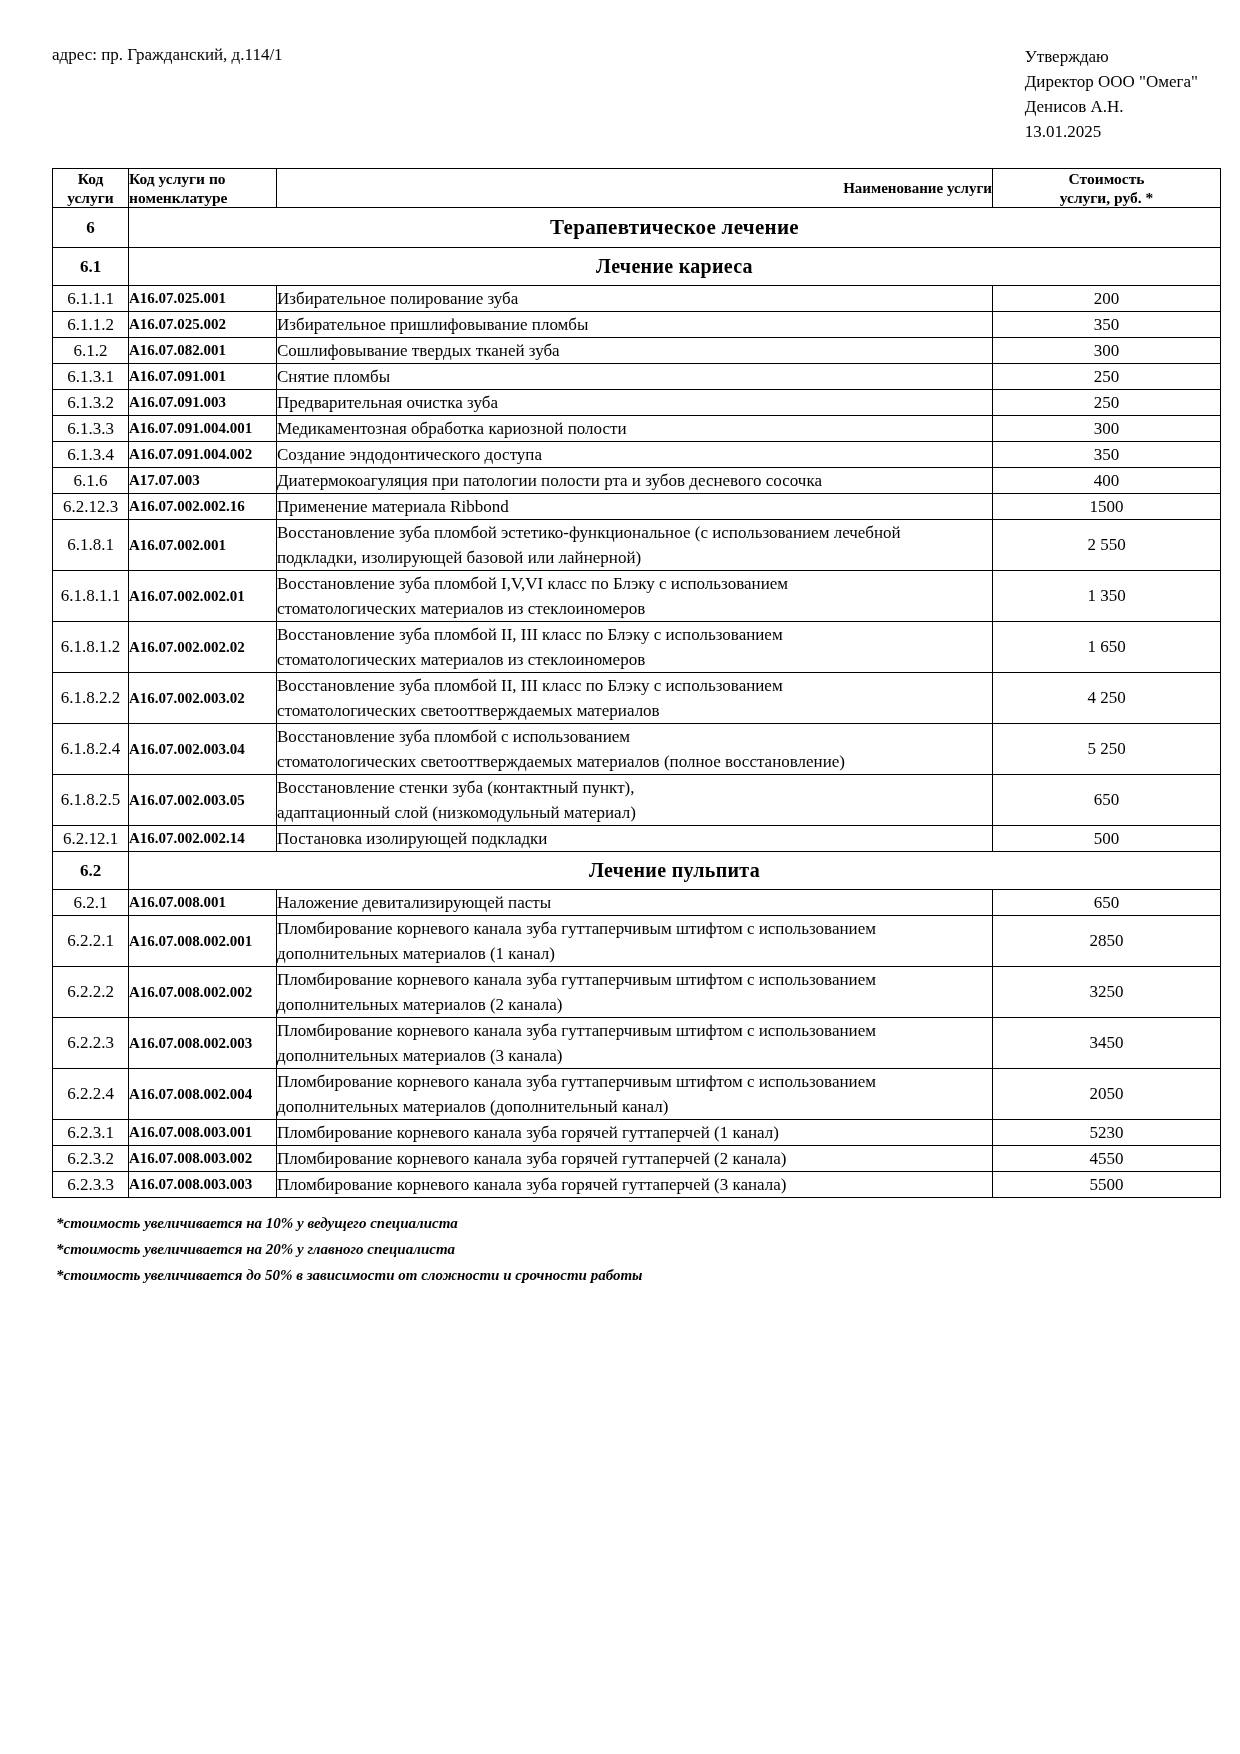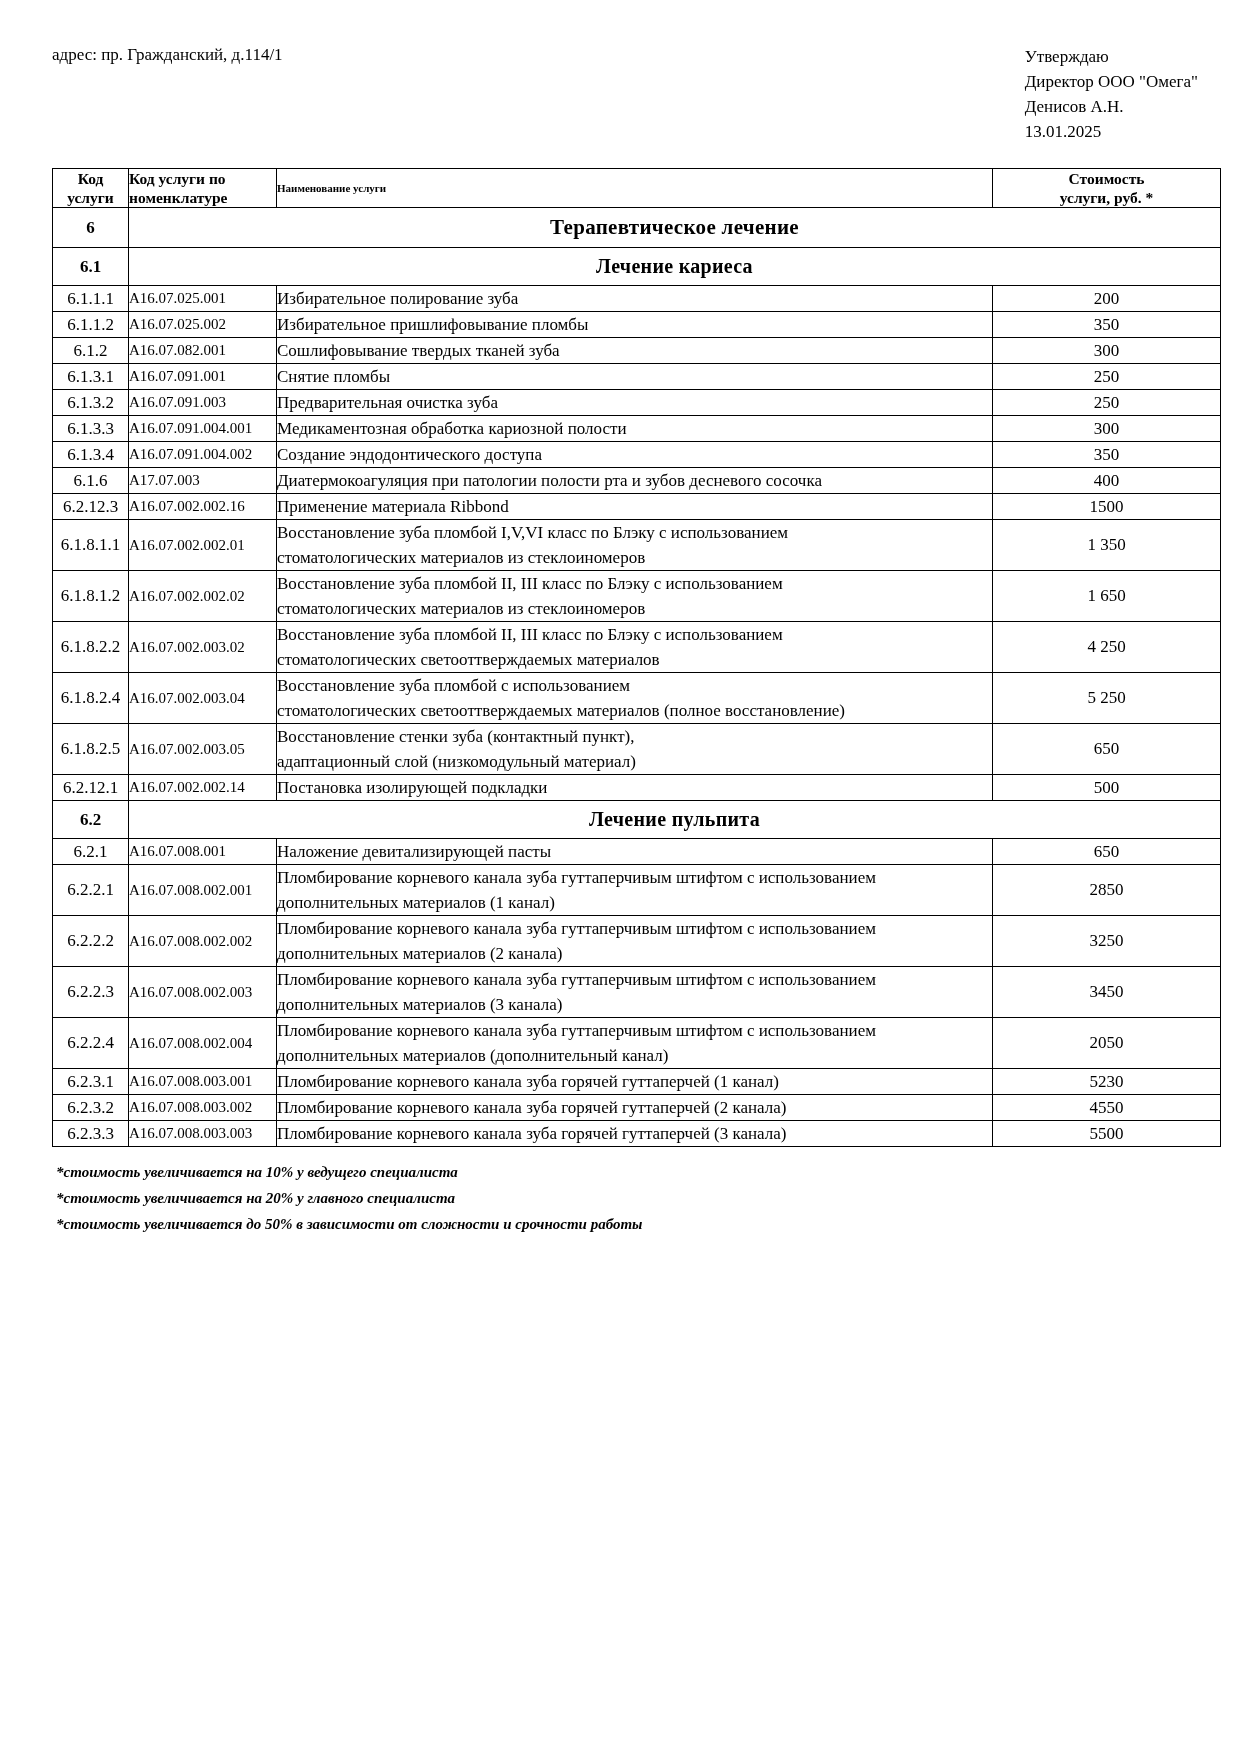--- a/index.html
+++ b/index.html
@@ -59,33 +59,34 @@
 
   thead th {
     font-size: 15.5px;
     font-weight: bold;
     line-height: 19px;
     padding: 5px 4px;
   }
   th.h-code, th.h-nomen, th.h-price { text-align: left; }
   th.h-code  { text-align: center; }
   th.h-price { text-align: center; }
-  th.h-name  { text-align: left; font-size: 11px; }
+  th.h-name  { text-align: right; font-size: 15px; }
   th.h-nomen { padding-left: 6px; }
 
   td.code {
     text-align: center;
     font-size: 17px;
     padding: 4px 2px;
     white-space: nowrap;
   }
   td.nomen {
     font-size: 15px;
     padding: 4px 4px 4px 6px;
     white-space: nowrap;
+    font-weight: bold;
   }
   td.name {
     font-size: 17px;
     padding: 4px 6px 4px 8px;
     line-height: 25px;
   }
   td.price {
     text-align: center;
     font-size: 17px;
     padding: 4px 2px;
@@ -216,20 +217,26 @@
           <td class="name"><span class="name-l1">Диатермокоагуляция при патологии полости рта и зубов десневого сосочка</span></td>
           <td class="price">400</td>
         </tr>
         <tr>
           <td class="code">6.2.12.3</td>
           <td class="nomen">А16.07.002.002.16</td>
           <td class="name"><span class="name-l1">Применение материала Ribbond</span></td>
           <td class="price">1500</td>
         </tr>
         <tr>
+          <td class="code">6.1.8.1</td>
+          <td class="nomen">А16.07.002.001</td>
+          <td class="name"><span class="name-l1">Восстановление зуба пломбой эстетико-функциональное (с использованием лечебной</span><span class="name-l2">подкладки, изолирующей базовой или лайнерной)</span></td>
+          <td class="price">2 550</td>
+        </tr>
+        <tr>
           <td class="code">6.1.8.1.1</td>
           <td class="nomen">А16.07.002.002.01</td>
           <td class="name"><span class="name-l1">Восстановление зуба пломбой I,V,VI класс по Блэку с использованием</span><span class="name-l2">стоматологических материалов из стеклоиномеров</span></td>
           <td class="price">1 350</td>
         </tr>
         <tr>
           <td class="code">6.1.8.1.2</td>
           <td class="nomen">А16.07.002.002.02</td>
           <td class="name"><span class="name-l1">Восстановление зуба пломбой II, III класс по Блэку с использованием</span><span class="name-l2"> стоматологических материалов из стеклоиномеров</span></td>
           <td class="price">1 650</td>

